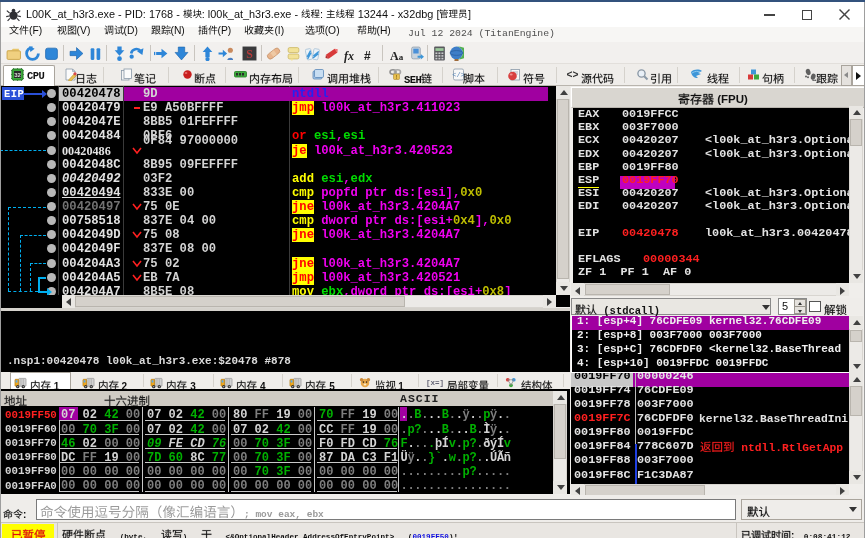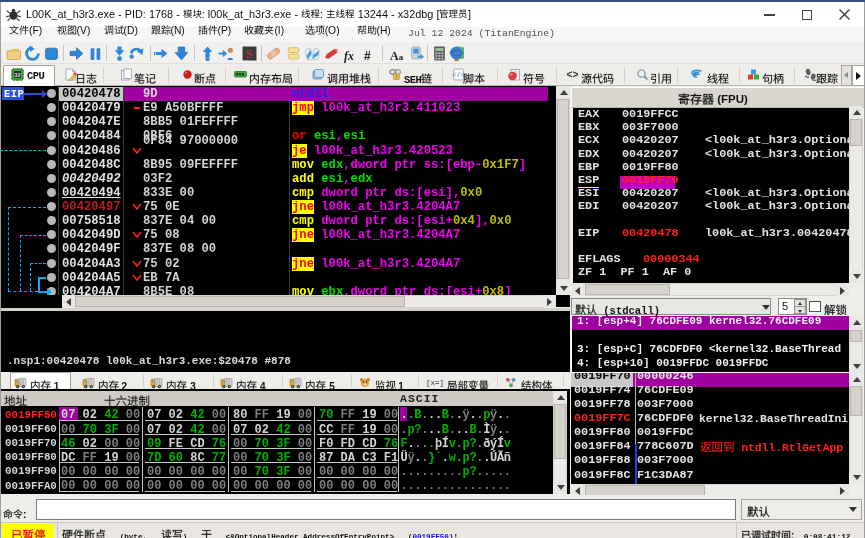--- a/index.html
+++ b/index.html
@@ -421,36 +421,35 @@
     <div class="m" style="left:292px;top:85.0px;"><b class="BL">ntdll</b></div>
     <div class="m" style="left:62px;top:99.13px;"><span style="color:#E2E2E2">00420479</span></div>
     <div style="position:absolute;left:134px;top:105.13px;width:6px;height:2px;background:#FF2020;"></div>
     <div class="m" style="left:143px;top:99.13px;"><span class="W">E9 A50BFFFF</span></div>
     <div class="m" style="left:292px;top:99.13px;"><b class="J">jmp</b> <b class="M">l00k_at_h3r3.411023</b></div>
     <div class="m" style="left:62px;top:113.26px;"><span style="color:#E2E2E2">0042047E</span></div>
     <div class="m" style="left:143px;top:113.26px;"><span class="W">8BB5 01FEFFFF</span></div>
     <div class="m" style="left:62px;top:127.39px;"><span style="color:#E2E2E2">00420484</span></div>
     <div class="m" style="left:143px;top:127.39px;"><span class="W">0BF6</span></div>
     <div class="m" style="left:292px;top:127.39px;"><b class="R">or</b> <b class="G">esi</b><b class="M">,</b><b class="G">esi</b></div>
-    <div class="m" style="left:62px;top:141.52px;"><span style="color:#E2E2E2">00420486</span></div>
+    <div class="m" style="left:62px;top:141.52px;font-family:Liberation Serif, serif;"><span style="color:#E2E2E2">00420486</span></div>
     <svg style="position:absolute;left:132px;top:144.52px" width="10" height="8" viewBox="0 0 10 8">
       <path d="M1 1 L5 6 L9 1" fill="none" stroke="#FF2020" stroke-width="1.6"></path>
     </svg>
     <div class="m" style="left:143px;top:132px;"><span class="W">0F84 97000000</span></div>
     <div class="m" style="left:292px;top:141.52px;"><b class="J">je</b> <b class="M">l00k_at_h3r3.420523</b></div>
     <div class="m" style="left:62px;top:155.65px;"><span style="color:#E2E2E2">0042048C</span></div>
     <div class="m" style="left:143px;top:155.65px;"><span class="W">8B95 09FEFFFF</span></div>
-    <div class="m" style="left:292px;top:155.65px;"><b class="Y">mov</b> <b class="G">edx</b><b class="M">,dword ptr ss:[ebp-</b><b class="DY">0x1F7</b><b class="M">]</b></div>
     <div class="m" style="left:62px;top:169.78px;font-style:italic;"><span style="color:#E2E2E2">00420492</span></div>
     <div class="m" style="left:143px;top:169.78px;"><span class="W">03F2</span></div>
     <div class="m" style="left:292px;top:169.78px;"><b class="Y">add</b> <b class="G">esi</b><b class="M">,</b><b class="G">edx</b></div>
     <div class="m" style="left:62px;top:183.91000000000003px;text-decoration:underline;"><span style="color:#E2E2E2">00420494</span></div>
     <div class="m" style="left:143px;top:183.91000000000003px;"><span class="W">833E 00</span></div>
-    <div class="m" style="left:292px;top:183.91000000000003px;"><b class="Y">cmp</b> <b class="M">dword ptr ds:[esi],</b><b class="DY">0x0</b></div>
-    <div class="m" style="left:62px;top:198.04000000000002px;"><span style="color:#b91c1c">00420497</span></div>
+    <div class="m" style="left:292px;top:183.91000000000003px;"><b class="Y">cmp</b> <b class="M">popfd ptr ds:[esi],</b><b class="DY">0x0</b></div>
+    <div class="m" style="left:62px;top:198.04000000000002px;"><span style="color:#737373">00420497</span></div>
     <svg style="position:absolute;left:132px;top:201.04000000000002px" width="10" height="8" viewBox="0 0 10 8">
       <path d="M1 1 L5 6 L9 1" fill="none" stroke="#FF2020" stroke-width="1.6"></path>
     </svg>
     <div class="m" style="left:143px;top:198.04000000000002px;"><span class="W">75 0E</span></div>
     <div class="m" style="left:292px;top:198.04000000000002px;"><b class="J">jne</b> <b class="M">l00k_at_h3r3.4204A7</b></div>
     <div class="m" style="left:62px;top:212.17000000000002px;"><span style="color:#E2E2E2">00758518</span></div>
     <div class="m" style="left:143px;top:212.17000000000002px;"><span class="W">837E 04 00</span></div>
     <div class="m" style="left:292px;top:212.17000000000002px;"><b class="Y">cmp</b> <b class="M">dword ptr ds:[esi+</b><b class="DY">0x4</b><b class="M">],</b><b class="DY">0x0</b></div>
     <div class="m" style="left:62px;top:226.3px;"><span style="color:#E2E2E2">0042049D</span></div>
     <svg style="position:absolute;left:132px;top:229.3px" width="10" height="8" viewBox="0 0 10 8">
@@ -464,20 +463,21 @@
     <svg style="position:absolute;left:132px;top:257.56px" width="10" height="8" viewBox="0 0 10 8">
       <path d="M1 1 L5 6 L9 1" fill="none" stroke="#FF2020" stroke-width="1.6"></path>
     </svg>
     <div class="m" style="left:143px;top:254.56px;"><span class="W">75 02</span></div>
     <div class="m" style="left:292px;top:254.56px;"><b class="J">jne</b> <b class="M">l00k_at_h3r3.4204A7</b></div>
     <div class="m" style="left:62px;top:268.69px;"><span style="color:#E2E2E2">004204A5</span></div>
     <svg style="position:absolute;left:132px;top:271.69px" width="10" height="8" viewBox="0 0 10 8">
       <path d="M1 1 L5 6 L9 1" fill="none" stroke="#FF2020" stroke-width="1.6"></path>
     </svg>
     <div class="m" style="left:143px;top:268.69px;"><span class="W">EB 7A</span></div>
+    <div class="m" style="left:292px;top:268.69px;"><b class="J">jmp</b> <b class="M">l00k_at_h3r3.420521</b></div>
     <div class="m" style="left:62px;top:282.82000000000005px;"><span style="color:#E2E2E2">004204A7</span></div>
     <div class="m" style="left:143px;top:282.82000000000005px;"><span class="W">8B5E 08</span></div>
     <div class="m" style="left:292px;top:282.82000000000005px;"><b class="Y">mov</b> <b class="G">ebx</b><b class="M">,dword ptr ds:[esi+</b><b class="DY">0x8</b><b class="M">]</b></div>
     <div style="position:absolute;left:2px;top:85.0px;width:22px;height:13px;background:#2A50D8;"></div>
     <div class="m" style="left:4px;top:85.0px;"><span style="color:#FFF;font-size:10.5px;letter-spacing:0.5px">EIP</span></div>
     <div style="position:absolute;left:24px;top:90.5px;width:18px;height:2px;background:#2A50D8;"></div>
     <div style="position:absolute;left:42px;top:87.5px;width:0;height:0;border-top:4px solid transparent;border-bottom:4px solid transparent;border-left:5px solid #2A50D8"></div>
     <div style="position:absolute;left:47px;top:87.065px;width:9px;height:9px;border-radius:50%;background:#B8B8B8"></div>
     <div style="position:absolute;left:47px;top:101.195px;width:9px;height:9px;border-radius:50%;background:#B8B8B8"></div>
     <div style="position:absolute;left:47px;top:115.325px;width:9px;height:9px;border-radius:50%;background:#B8B8B8"></div>
@@ -692,21 +692,21 @@
     <div class="m2" style="left:147px;top:420.5px;"><b class="W">07</b> <b class="W">02</b> <b class="g2">42</b> <b class="D">00</b></div>
     <div style="position:absolute;left:145px;top:431.9px;width:80px;height:1px;background:#C8C8C8"></div>
     <div class="m2" style="left:233px;top:420.5px;"><b class="W">07</b> <b class="W">02</b> <b class="g2">42</b> <b class="D">00</b></div>
     <div style="position:absolute;left:231px;top:431.9px;width:80px;height:1px;background:#C8C8C8"></div>
     <div class="m2" style="left:319px;top:420.5px;"><b class="W">CC</b> <b class="D">FF</b> <b class="W">19</b> <b class="D">00</b></div>
     <div style="position:absolute;left:317px;top:431.9px;width:80px;height:1px;background:#C8C8C8"></div>
     <div class="m2" style="left:400.5px;top:420.5px;letter-spacing:-0.32px"><b class="D">.</b><b class="g2">p</b><b class="g2">?</b><b class="D">.</b><b class="W">.</b><b class="W">.</b><b class="g2">B</b><b class="D">.</b><b class="W">.</b><b class="W">.</b><b class="g2">B</b><b class="D">.</b><b class="W">Ì</b><b class="D">ÿ</b><b class="W">.</b><b class="D">.</b></div>
     <div class="da" style="left:5px;top:434.9px;color:#D4D4D4">0019FF70</div>
     <div class="m2" style="left:61px;top:434.7px;"><b class="g2">46</b> <b class="W">02</b> <b class="D">00</b> <b class="D">00</b></div>
     <div style="position:absolute;left:59px;top:446.09999999999997px;width:80px;height:1px;background:#C8C8C8"></div>
-    <div class="m2" style="left:147px;top:434.7px;"><b class="g2">09</b> <b class="W">FE</b> <b class="W">CD</b> <b class="g2">76</b></div>
+    <div class="m2" style="left:147px;top:434.7px;font-style:italic;"><b class="g2">09</b> <b class="W">FE</b> <b class="W">CD</b> <b class="g2">76</b></div>
     <div style="position:absolute;left:145px;top:446.09999999999997px;width:80px;height:1px;background:#C8C8C8"></div>
     <div class="m2" style="left:233px;top:434.7px;"><b class="D">00</b> <b class="g2">70</b> <b class="g2">3F</b> <b class="D">00</b></div>
     <div style="position:absolute;left:231px;top:446.09999999999997px;width:80px;height:1px;background:#C8C8C8"></div>
     <div class="m2" style="left:319px;top:434.7px;"><b class="W">F0</b> <b class="W">FD</b> <b class="W">CD</b> <b class="g2">76</b></div>
     <div style="position:absolute;left:317px;top:446.09999999999997px;width:80px;height:1px;background:#C8C8C8"></div>
     <div class="m2" style="left:400.5px;top:434.7px;letter-spacing:-0.32px"><b class="g2">F</b><b class="W">.</b><b class="D">.</b><b class="D">.</b><b class="g2">.</b><b class="W">þ</b><b class="W">Í</b><b class="g2">v</b><b class="D">.</b><b class="g2">p</b><b class="g2">?</b><b class="D">.</b><b class="W">ð</b><b class="W">ý</b><b class="W">Í</b><b class="g2">v</b></div>
     <div class="da" style="left:5px;top:449.1px;color:#D4D4D4">0019FF80</div>
     <div class="m2" style="left:61px;top:448.90000000000003px;"><b class="W">DC</b> <b class="D">FF</b> <b class="W">19</b> <b class="D">00</b></div>
     <div style="position:absolute;left:59px;top:460.3px;width:80px;height:1px;background:#C8C8C8"></div>
     <div class="m2" style="left:147px;top:448.90000000000003px;"><b class="g2">7D</b> <b class="g2">60</b> <b class="W">8C</b> <b class="g2">77</b></div>
@@ -811,20 +811,21 @@
     <div style="position:absolute;left:809px;top:298.5px;width:11.5px;height:11.5px;background:#FFFFFF;border:1px solid #555;box-sizing:border-box"></div>
     <div style="position:absolute;left:824px;top:297.5px;white-space:pre"><svg class="k" style="width:23.0px;height:11.5px;vertical-align:-1.5px" viewBox="0 -880 2000 1000">
         <g fill="#111" stroke="#111" stroke-width="14" transform="scale(1,-1)">
           <use href="#c89E3" x="0"></use>
           <use href="#c9501" x="1000"></use>
         </g>
       </svg></div>
     <div style="position:absolute;left:571px;top:313.5px;width:278px;height:57px;background:#000000;border:1px solid #FFF;border-right:none;box-sizing:border-box"></div>
     <div style="position:absolute;left:572px;top:314.2px;width:277px;height:14.13px;background:#A000A0;"></div>
     <div class="am" style="left:577px;top:312.7px;width:270px;overflow:hidden">1: [esp+4] 76CDFE09 kernel32.76CDFE09</div>
+    <div class="am" style="left:577px;top:326.83px;width:270px;overflow:hidden">2: [esp+8] 003F7000 003F7000</div>
     <div class="am" style="left:577px;top:340.96px;width:270px;overflow:hidden">3: [esp+C] 76CDFDF0 &lt;kernel32.BaseThread</div>
     <div class="am" style="left:577px;top:355.09px;width:270px;overflow:hidden">4: [esp+10] 0019FFDC 0019FFDC</div>
     <div style="position:absolute;left:849px;top:313.5px;width:14px;height:57px;background:#ECEAE7;border:1px solid #D8D5D0;box-sizing:border-box"></div>
     <div style="position:absolute;left:849px;top:313.5px;width:14px;height:13px;background:#E9E7E3;"></div>
     <div style="position:absolute;left:852.5px;top:317.5px;width:0;height:0;border-left:4px solid transparent;border-right:4px solid transparent;border-bottom:5px solid #404040"></div>
     <div style="position:absolute;left:849px;top:357.5px;width:14px;height:13px;background:#E9E7E3;"></div>
     <div style="position:absolute;left:852.5px;top:361.5px;width:0;height:0;border-left:4px solid transparent;border-right:4px solid transparent;border-top:5px solid #404040"></div>
     <div style="position:absolute;left:850px;top:327.5px;width:12px;height:12px;background:#D5D1CB;border:1px solid #B9B5AE;box-sizing:border-box"></div>
     <div style="position:absolute;left:571px;top:370.5px;width:278px;height:111px;background:#000000;"></div>
     <div style="position:absolute;left:571px;top:370.5px;width:278px;height:111px;overflow:hidden">
@@ -870,20 +871,39 @@
     <div style="position:absolute;left:840px;top:485.0px;width:0;height:0;border-top:4px solid transparent;border-bottom:4px solid transparent;border-left:5px solid #404040"></div>
     <div style="position:absolute;left:585px;top:482.5px;width:120px;height:11px;background:#D5D1CB;border:1px solid #B9B5AE;box-sizing:border-box"></div>
     <div style="position:absolute;left:0px;top:492.5px;width:865px;height:27px;background:#EFEDEA;"></div>
     <div style="position:absolute;left:3px;top:501.5px;white-space:pre"><svg class="k" style="width:20.0px;height:10px;vertical-align:-1.3px" viewBox="0 -880 2000 1000">
         <g fill="#111" stroke="#111" stroke-width="14" transform="scale(1,-1)">
           <use href="#c547D" x="0"></use>
           <use href="#c4EE4" x="1000"></use>
         </g>
       </svg><span style="font:bold 10px 'Liberation Sans';color:#111">:</span></div>
     <div style="position:absolute;left:36px;top:497px;width:700px;height:21px;background:#FFFFFF;border:1px solid #7A7A7A;box-sizing:border-box"></div>
+    <div style="position:absolute;left:40px;top:500.5px;white-space:pre"><svg class="k" style="width:204.0px;height:13.6px;vertical-align:-1.8px" viewBox="0 -880 15000 1000">
+        <g fill="#9A9A9A" transform="scale(1,-1)">
+          <use href="#c547D" x="0"></use>
+          <use href="#c4EE4" x="1000"></use>
+          <use href="#c4F7F" x="2000"></use>
+          <use href="#c7528" x="3000"></use>
+          <use href="#c9017" x="4000"></use>
+          <use href="#c53F7" x="5000"></use>
+          <use href="#c5206" x="6000"></use>
+          <use href="#c9694" x="7000"></use>
+          <use href="#cFF08" x="8000"></use>
+          <use href="#c50CF" x="9000"></use>
+          <use href="#c6C47" x="10000"></use>
+          <use href="#c7F16" x="11000"></use>
+          <use href="#c8BED" x="12000"></use>
+          <use href="#c8A00" x="13000"></use>
+          <use href="#cFF09" x="14000"></use>
+        </g>
+      </svg><span style="font:bold 9.5px 'Liberation Mono';color:#9A9A9A">; mov eax, ebx</span></div>
     <div style="position:absolute;left:741px;top:497px;width:121px;height:21px;background:#EFEDEA;border:1px solid #A9A49C;box-sizing:border-box"></div>
     <div style="position:absolute;left:747px;top:500px;white-space:pre"><svg class="k" style="width:23.0px;height:11.5px;vertical-align:-1.5px" viewBox="0 -880 2000 1000">
         <g fill="#111" stroke="#111" stroke-width="16" transform="scale(1,-1)">
           <use href="#c9ED8" x="0"></use>
           <use href="#c8BA4" x="1000"></use>
         </g>
       </svg></div>
     <div style="position:absolute;left:849px;top:505px;width:0;height:0;border-left:4px solid transparent;border-right:4px solid transparent;border-top:5px solid #333"></div>
     <div style="position:absolute;left:0px;top:519.5px;width:865px;height:18.5px;background:#E9E6E2;"></div>
     <div style="position:absolute;left:0px;top:519.5px;width:865px;height:1px;background:#C9C5BF"></div>

